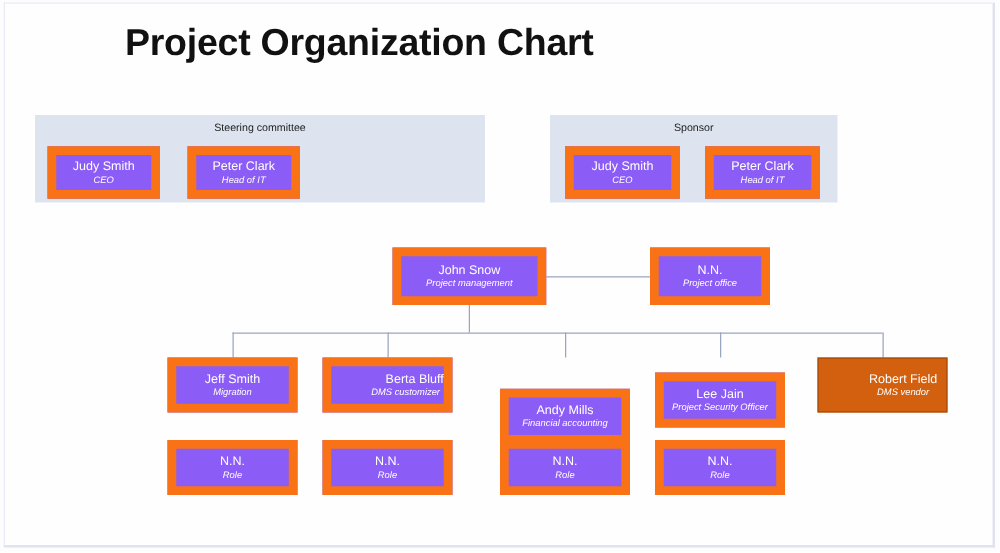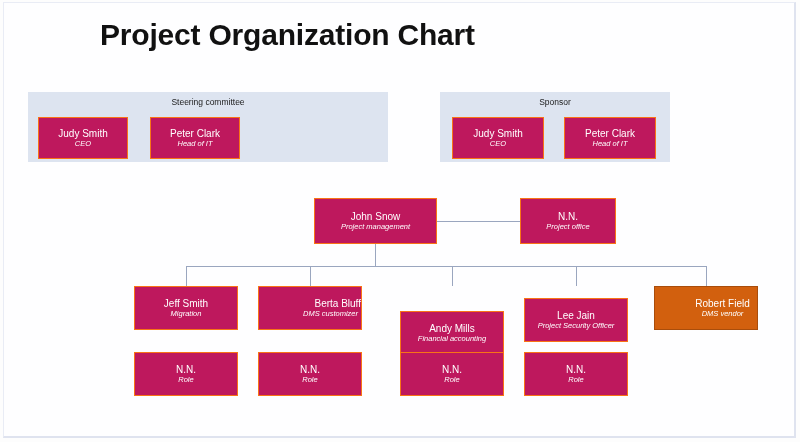--- a/index.html
+++ b/index.html
@@ -65,22 +65,22 @@
     text-align: center;
     font-size: 8.5px;
     color: #1b1b1b;
     font-weight: normal;
   }
 
   
   .node {
     position: absolute;
     box-sizing: border-box;
-    background: #be185d;
-    border: 1px solid #f97316;
+    background: #8b5cf6;
+    border: 7px solid #f97316;
     color: #ffffff;
     display: flex;
     flex-direction: column;
     align-items: center;
     justify-content: center;
     text-align: center;
     line-height: 1.12;
   }
   .node .nm {
     font-size: 10px;

